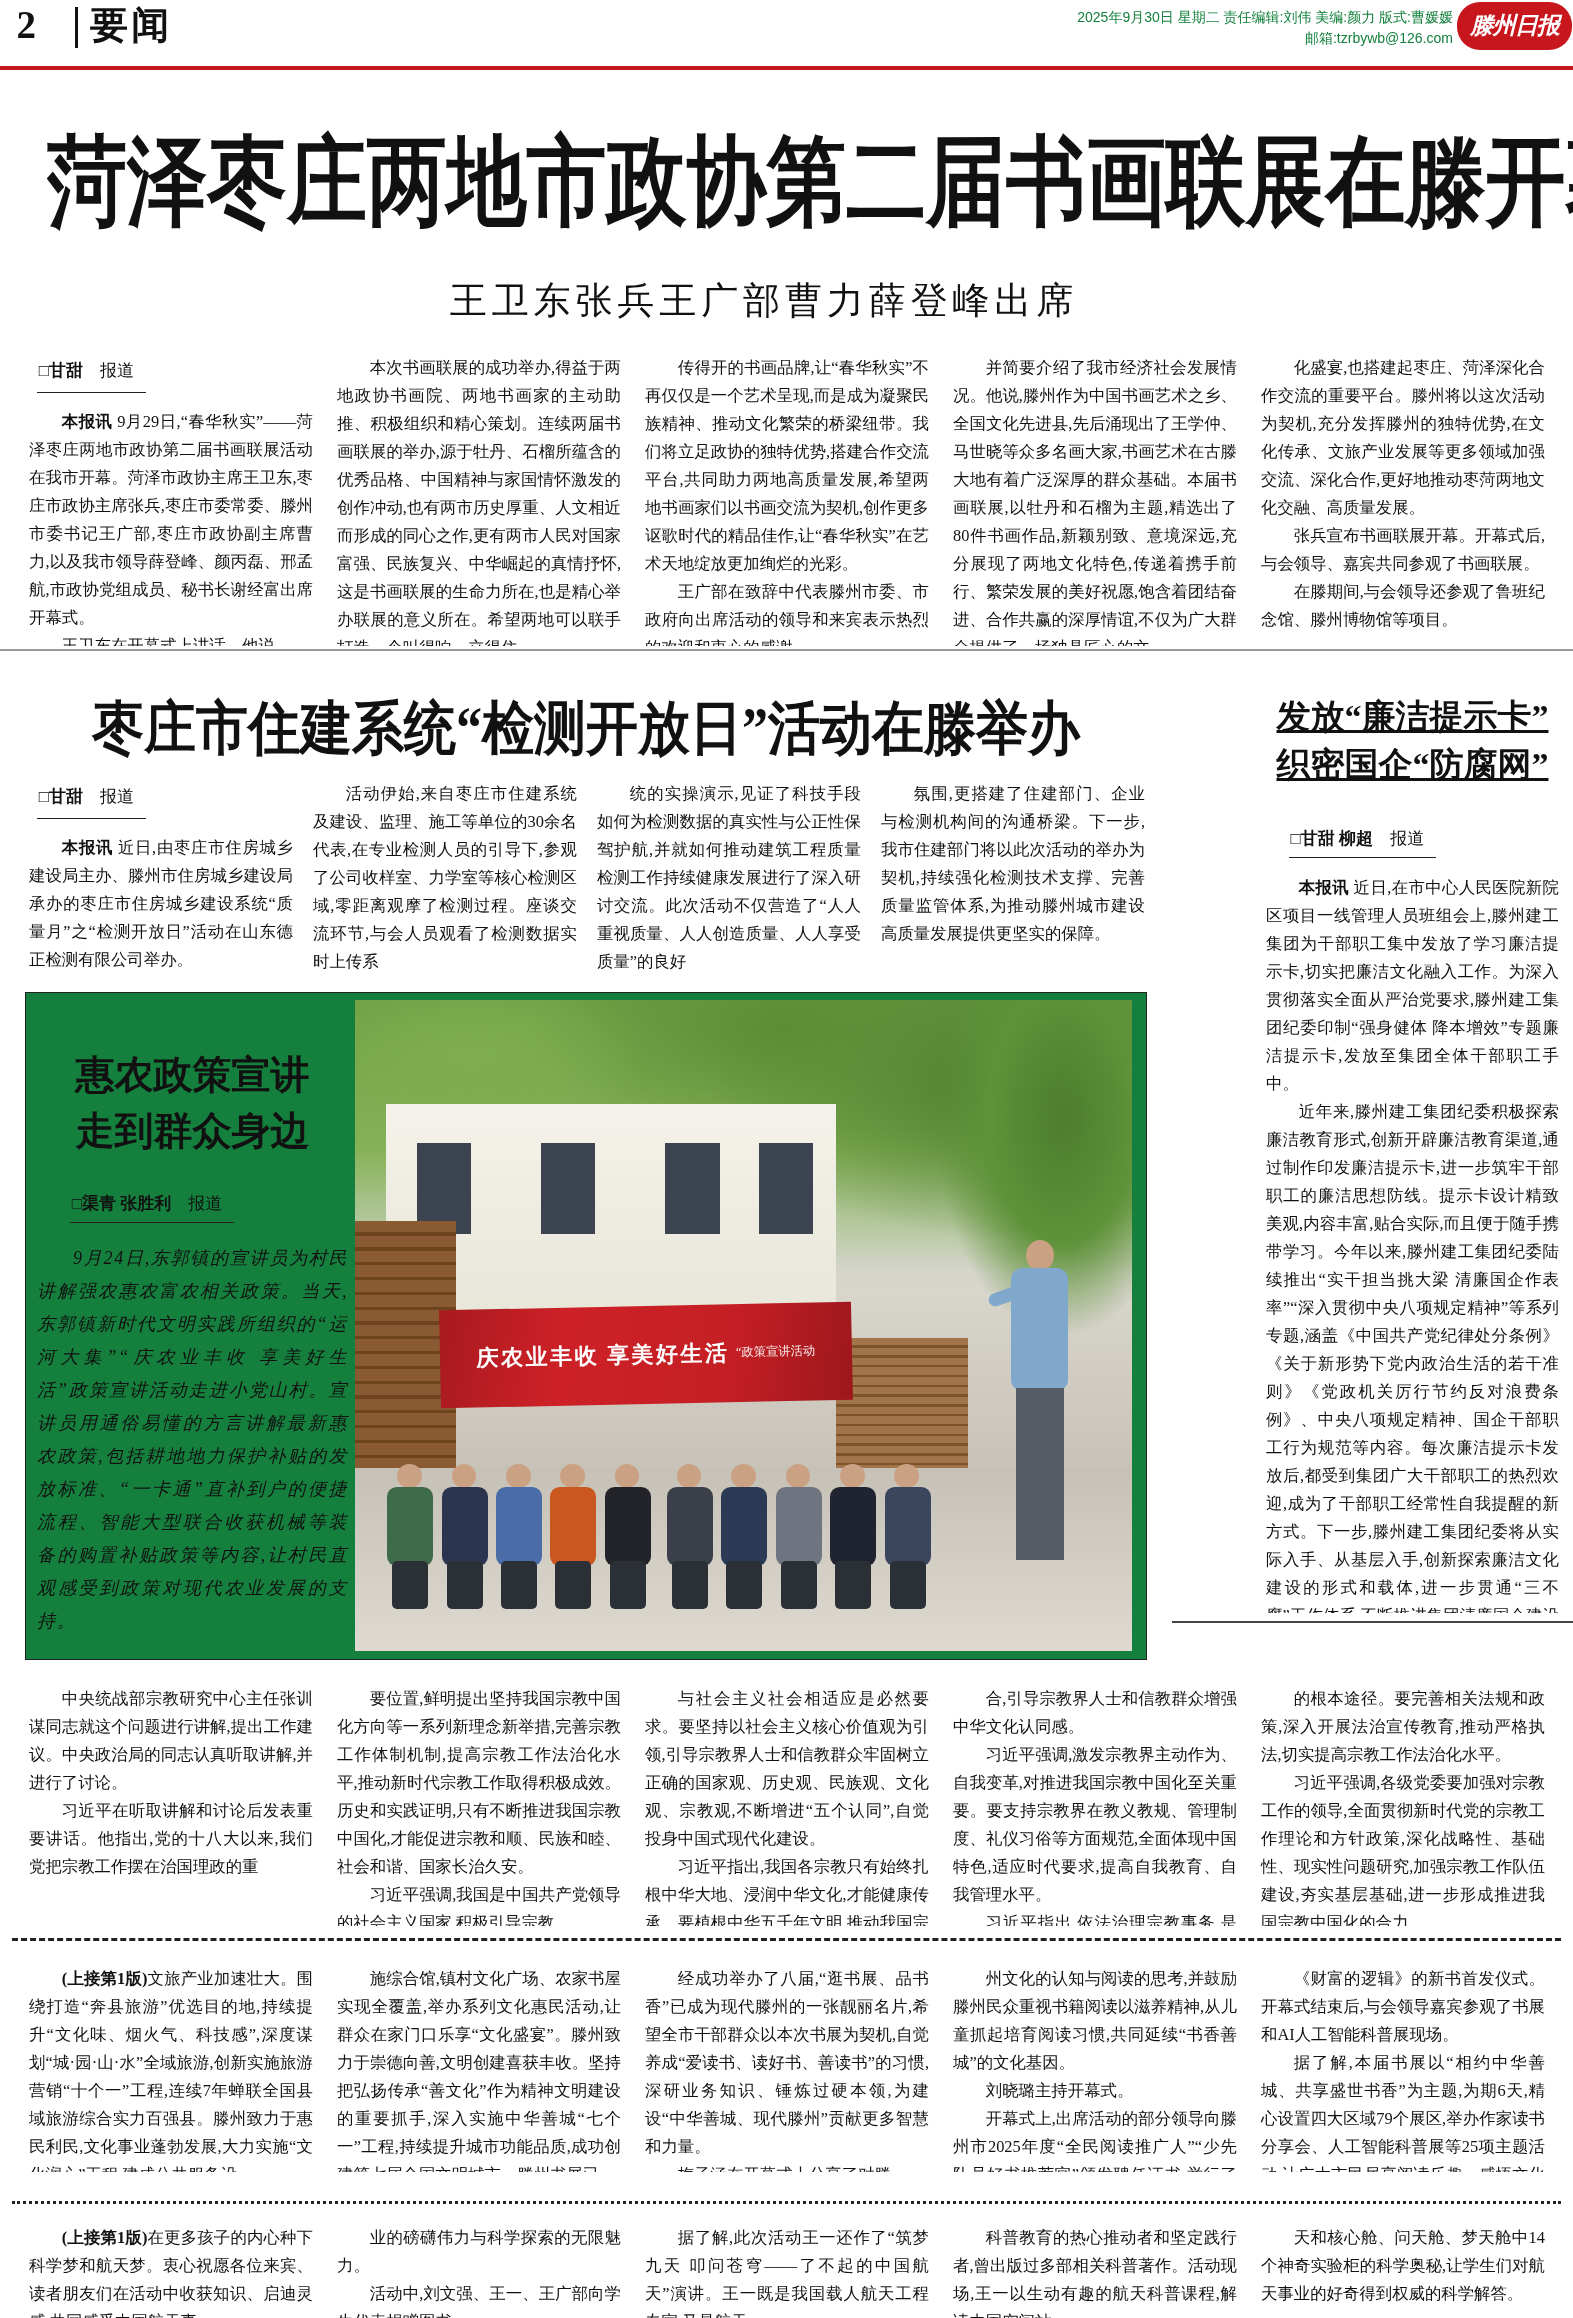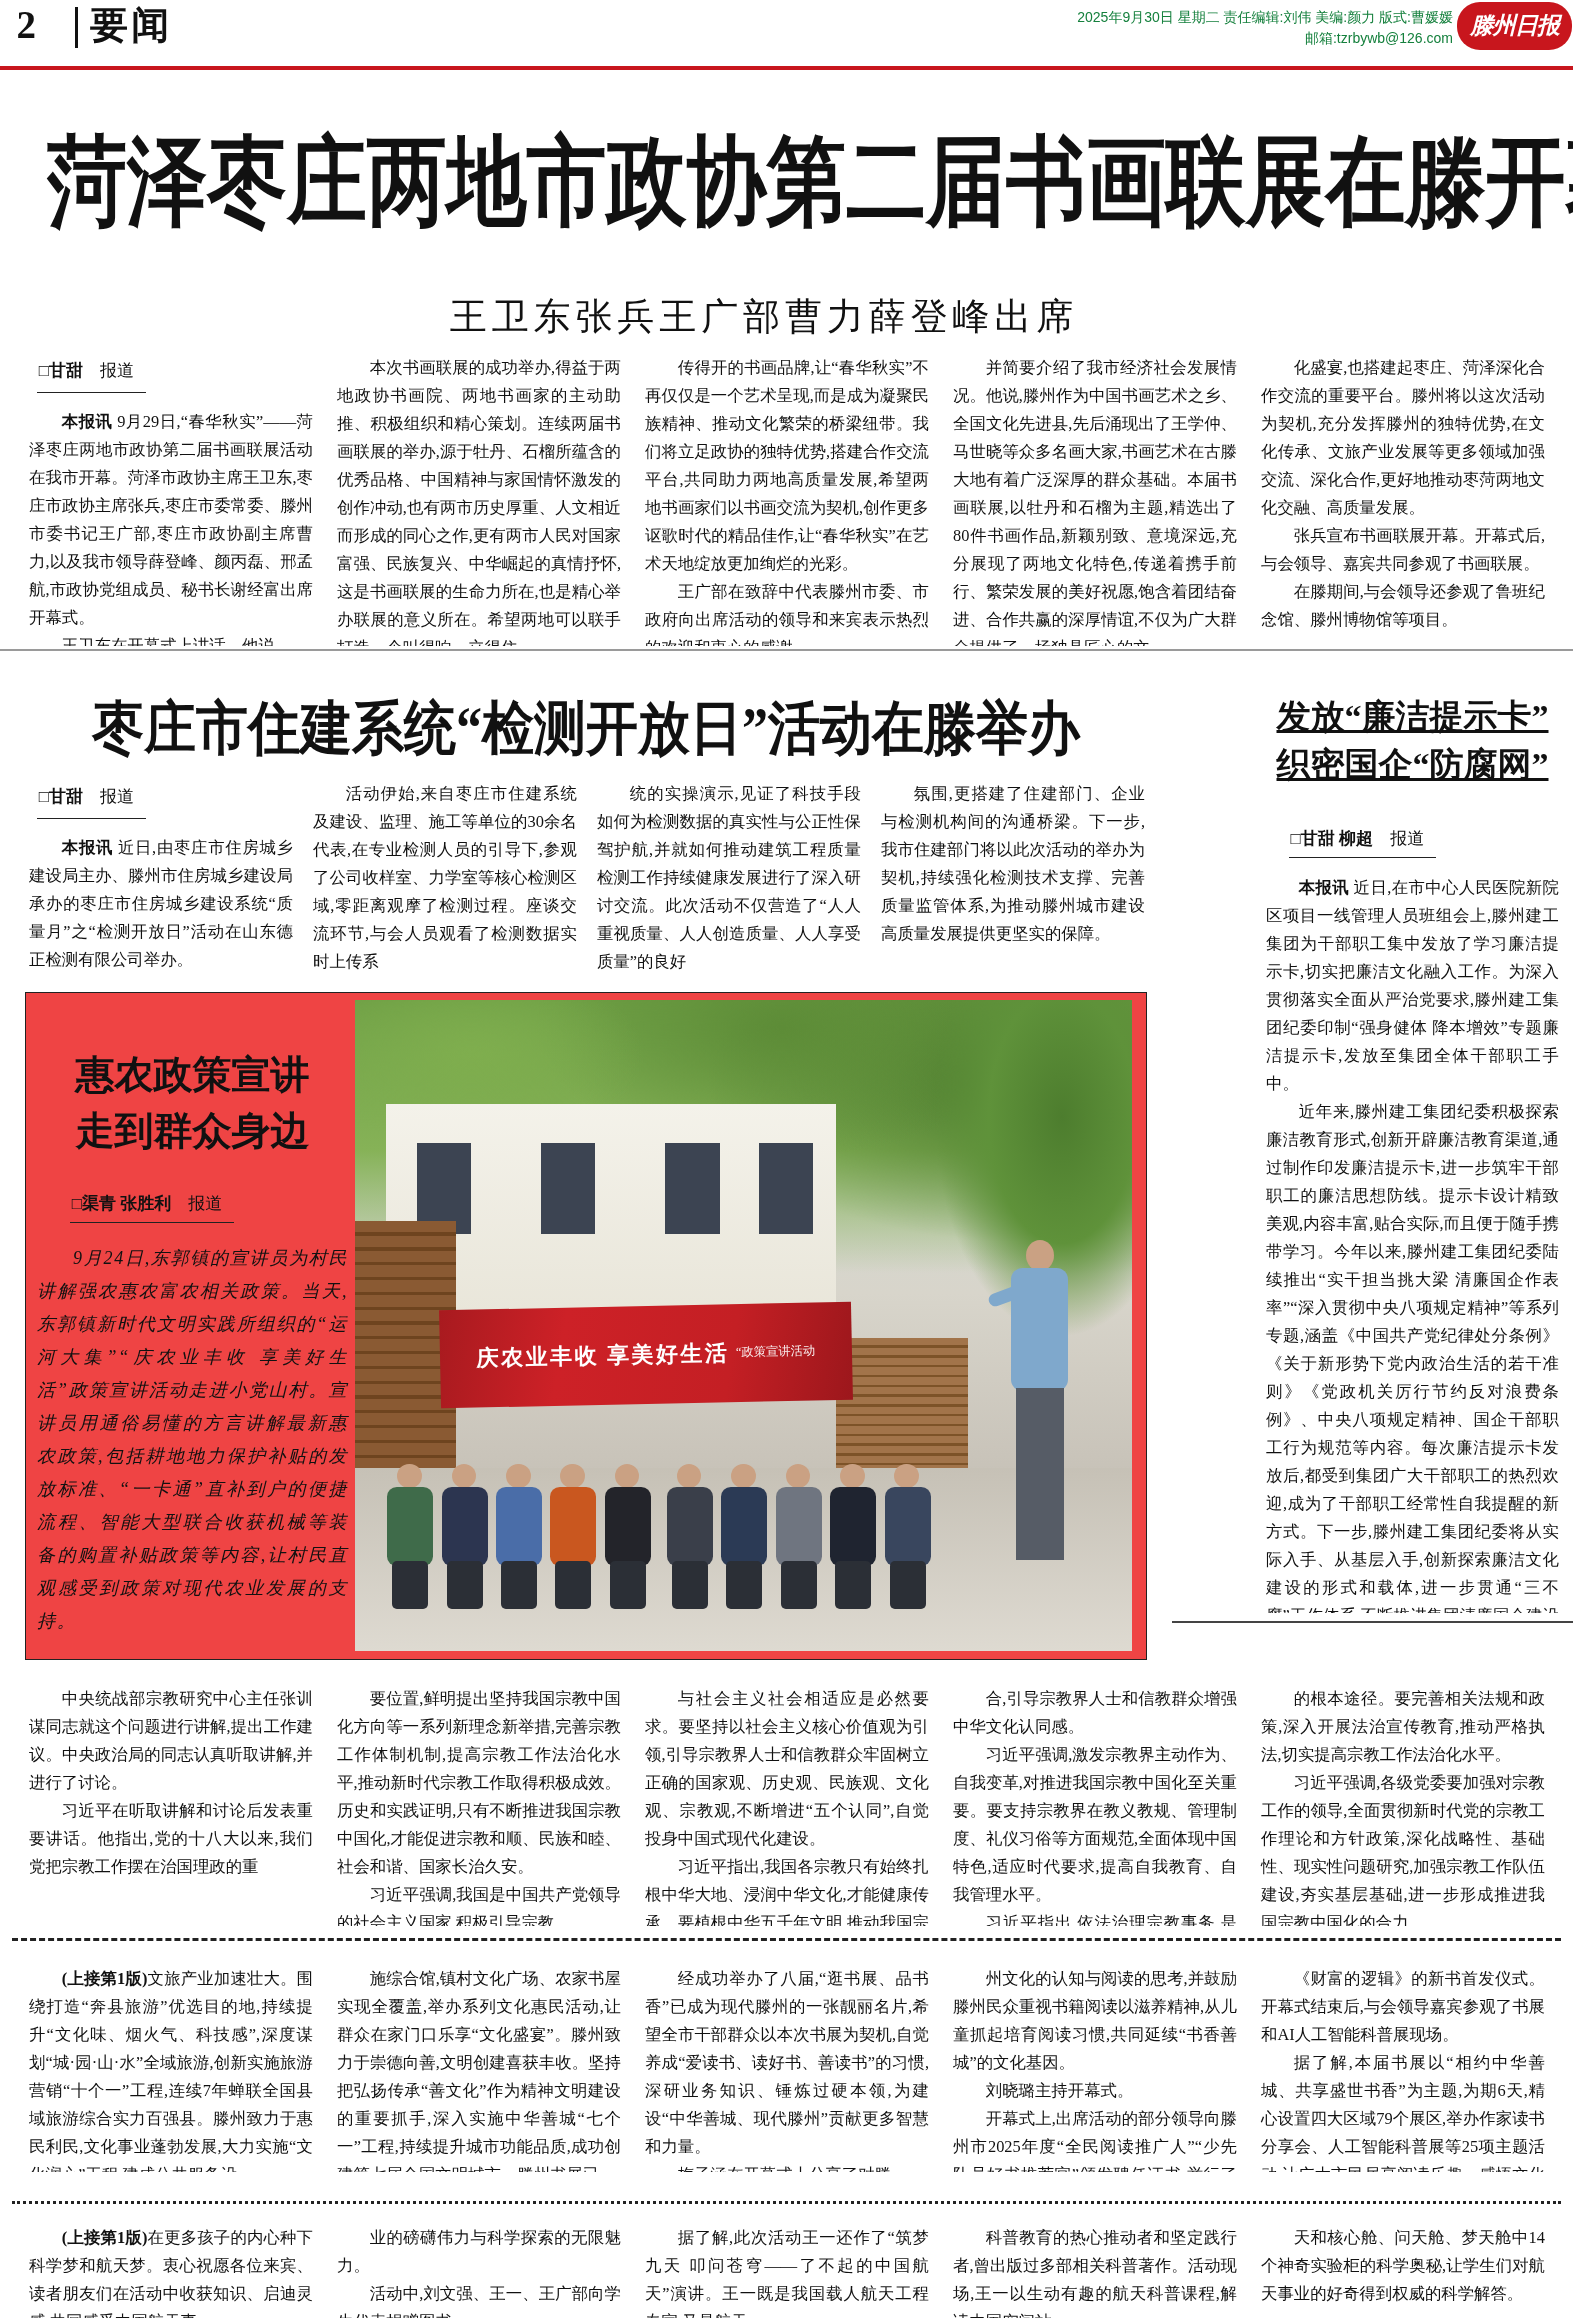--- a/index.html
+++ b/index.html
@@ -15,21 +15,21 @@
               line-height:21px;color:#15803d;font-family:"Liberation Sans",sans-serif;}
   .masthead{position:absolute;right:1.6px;top:1.6px;width:115px;height:48px;background:#c8161d;
             color:#fff;display:flex;align-items:center;justify-content:center;
             font-size:23px;font-style:italic;font-weight:bold;
             font-family:"Liberation Serif",serif;letter-spacing:-0.8px;border-radius:23px;}
   .red-rule{position:absolute;left:0;top:66px;width:1574px;height:4.1px;background:#c8161d;}
   
   .a1-headline{position:absolute;left:0;top:116px;width:1574px;text-align:center;
                font-size:85px;font-weight:900;font-family:"Liberation Sans",sans-serif;
                white-space:nowrap;transform:scale(0.94,1.15);transform-origin:center top;}
-  .a1-sub{position:absolute;left:0;top:292px;width:1528px;text-align:center;font-size:37px;
+  .a1-sub{position:absolute;left:0;top:276px;width:1528px;text-align:center;font-size:37px;
           letter-spacing:4.9px;font-family:"Liberation Serif",serif;}
   .cols{position:absolute;display:flex;justify-content:space-between;overflow:hidden;}
   .a1-body{left:29px;top:354px;width:1516px;height:292px;}
   .col5 .col{width:284px;}
   .col4 .col{width:264px;}
   .col{font-size:16.4px;line-height:28px;text-align:justify;}
   .col p.para{margin:0;text-indent:2em;}
   .byline{margin:3.3px 0 14.8px 8.2px;}
   .byline .inner{display:inline-block;border-bottom:1.6px solid #222;padding:0 11.5px 6.6px 1.6px;
                  font-size:17px;}
@@ -43,21 +43,21 @@
   
   .a3{position:absolute;left:1266px;top:693px;width:293px;}
   .a3-title{font-size:34px;font-weight:900;line-height:48px;text-align:center;
             font-family:"Liberation Serif",serif;text-decoration:underline;}
   .a3-byline{margin:38px 0 16.4px 23px;}
   .a3-body{height:739px;overflow:hidden;font-size:16.4px;line-height:28px;text-align:justify;}
   .a3-body p.para{margin:0;text-indent:2em;}
   .right-rule{position:absolute;left:1172px;top:1621px;width:402px;height:1.6px;background:#444;}
   
   .feature{position:absolute;left:24.6px;top:992px;width:1120px;height:666px;
-           border:0.8px solid #222;background:#ef4444;}
+           border:0.8px solid #222;background:#15803d;}
   .feat-text{position:absolute;left:11.5px;top:54px;width:311px;}
   .feat-title{font-size:39px;font-weight:900;line-height:56px;text-align:center;
               font-family:"Liberation Serif",serif;}
   .feat-byline{margin:33px 0 19.7px 33px;}
   .feat-body{font-size:18px;line-height:33px;letter-spacing:1.6px;text-align:justify;
              font-style:italic;}
   .feat-body p{margin:0;text-indent:2em;}
   .photo{position:absolute;left:329px;top:6.6px;width:777px;height:651px;overflow:hidden;
          background:linear-gradient(#bfd3d8 0%,#cfd8d2 18%,#d8d5cb 45%,#c9c4ba 70%,#b3ada2 100%);}
   .ph-foliage{position:absolute;left:0;top:0;width:100%;height:42%;

